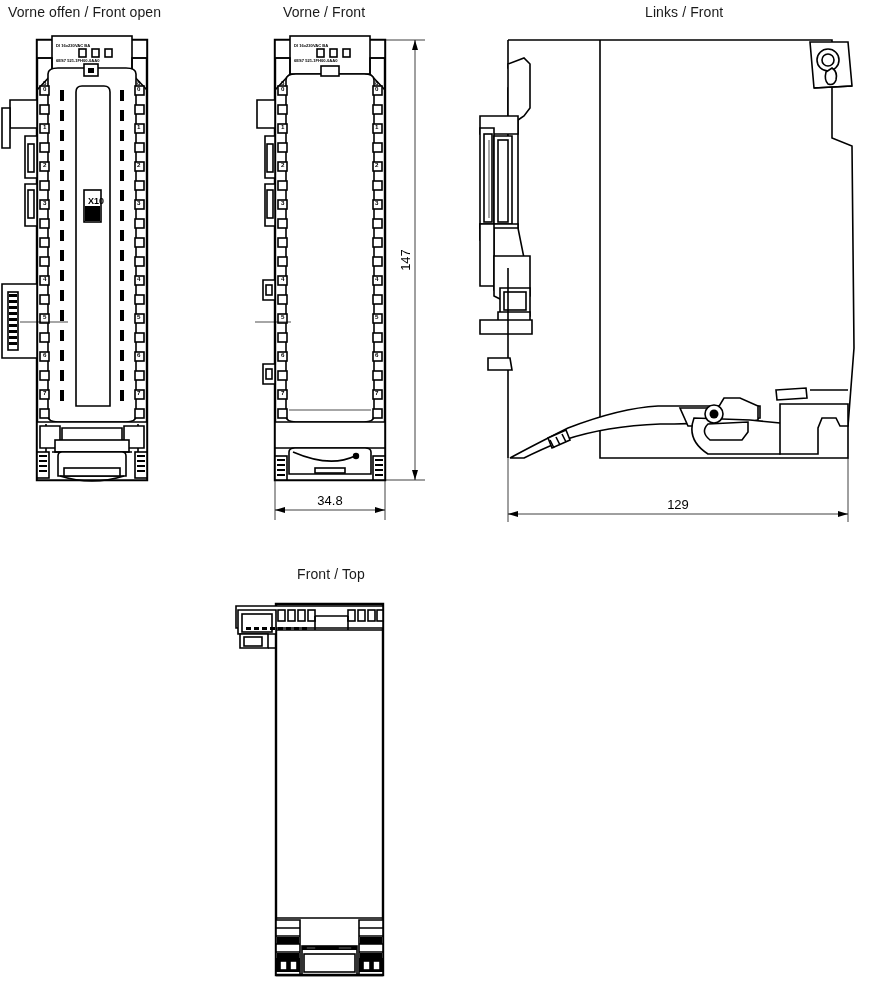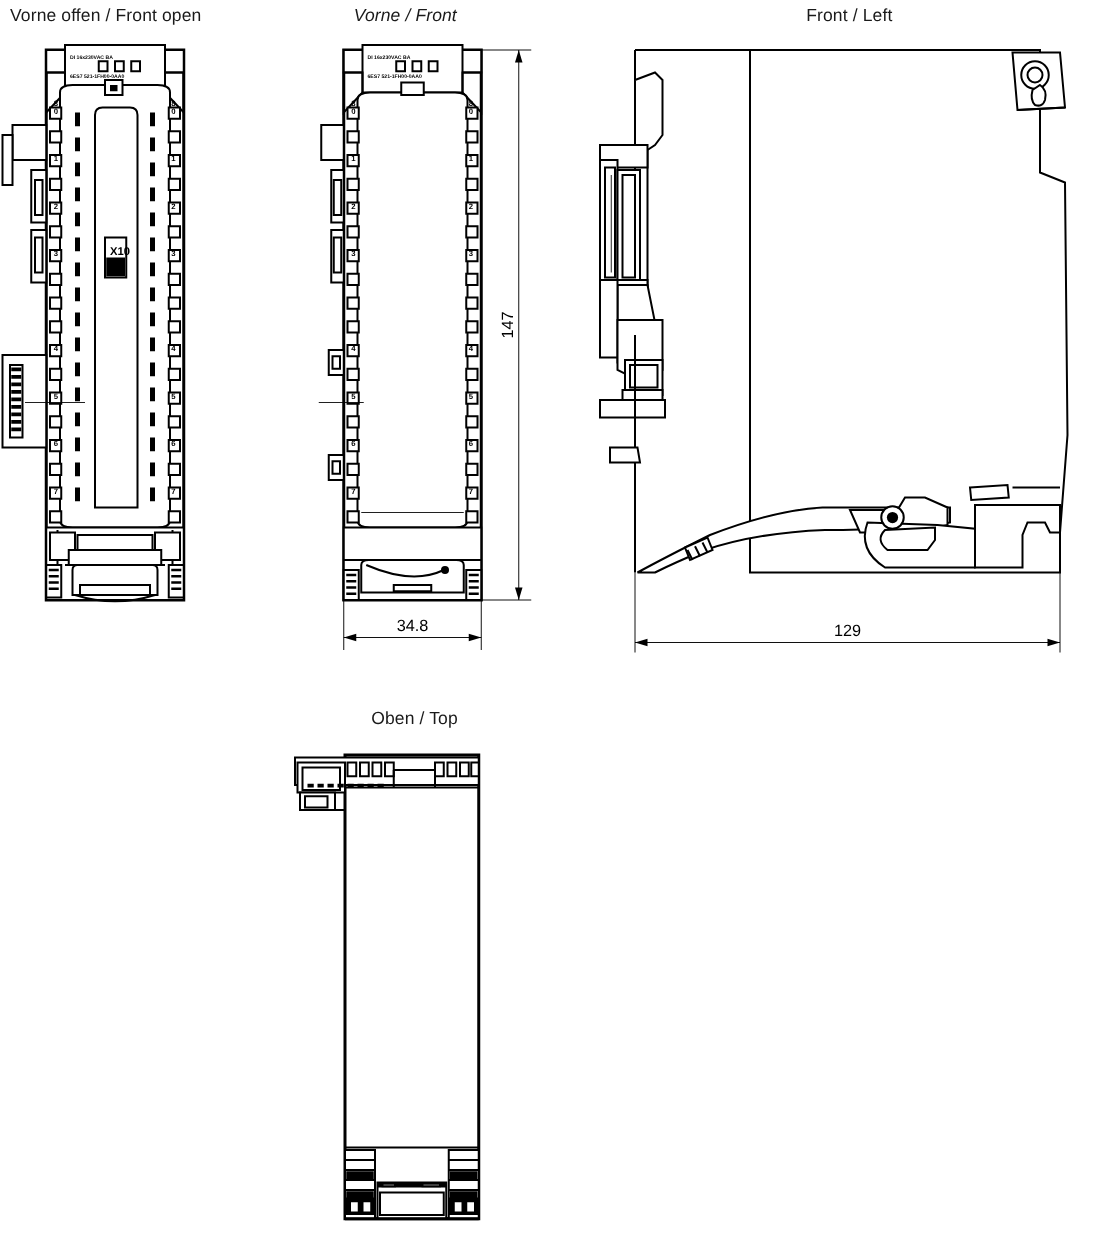--- a/index.html
+++ b/index.html
@@ -19,23 +19,23 @@
   .tnum{font-family:"Liberation Sans","DejaVu Sans",sans-serif;font-size:6.2px;fill:#000;font-weight:700;}
   .lbl{font-family:"Liberation Sans","DejaVu Sans",sans-serif;font-size:4.1px;fill:#000;font-weight:700;}
   .xten{font-family:"Liberation Sans","DejaVu Sans",sans-serif;font-size:9px;fill:#000;font-weight:700;}
 </style>
 </head>
 <body>
 
 <div class="stage">
 
   <div class="viewtitle" style="left:8px;top:4px;">Vorne offen / Front open</div>
-  <div class="viewtitle" style="left:283px;top:4px;font-style:italic;">Vorne / Front</div>
-  <div class="viewtitle" style="left:645px;top:4px;">Front / Left</div>
-  <div class="viewtitle" style="left:297px;top:566px;">Oben / Top</div>
+  <div class="viewtitle" style="left:283px;top:4px;">Vorne / Front</div>
+  <div class="viewtitle" style="left:645px;top:4px;">Links / Front</div>
+  <div class="viewtitle" style="left:297px;top:566px;">Front / Top</div>
 
   <svg style="position:absolute;left:0px;top:28px;" width="175" height="470" viewBox="0 0 175 470">
 
     <path class="lnH" d="M37,12 L147,12 L147,452 L37,452 Z"></path>
 
     <path class="fillWT" d="M37,12 L147,12 L147,30 L37,30 Z"></path>
 
     <rect class="fillWT" x="52" y="8" width="80" height="38"></rect>
     <text class="lbl" x="56" y="19">DI 16x230VAC BA</text>
     <text class="lbl" x="56" y="34">6ES7 521-1FH00-0AA0</text>

